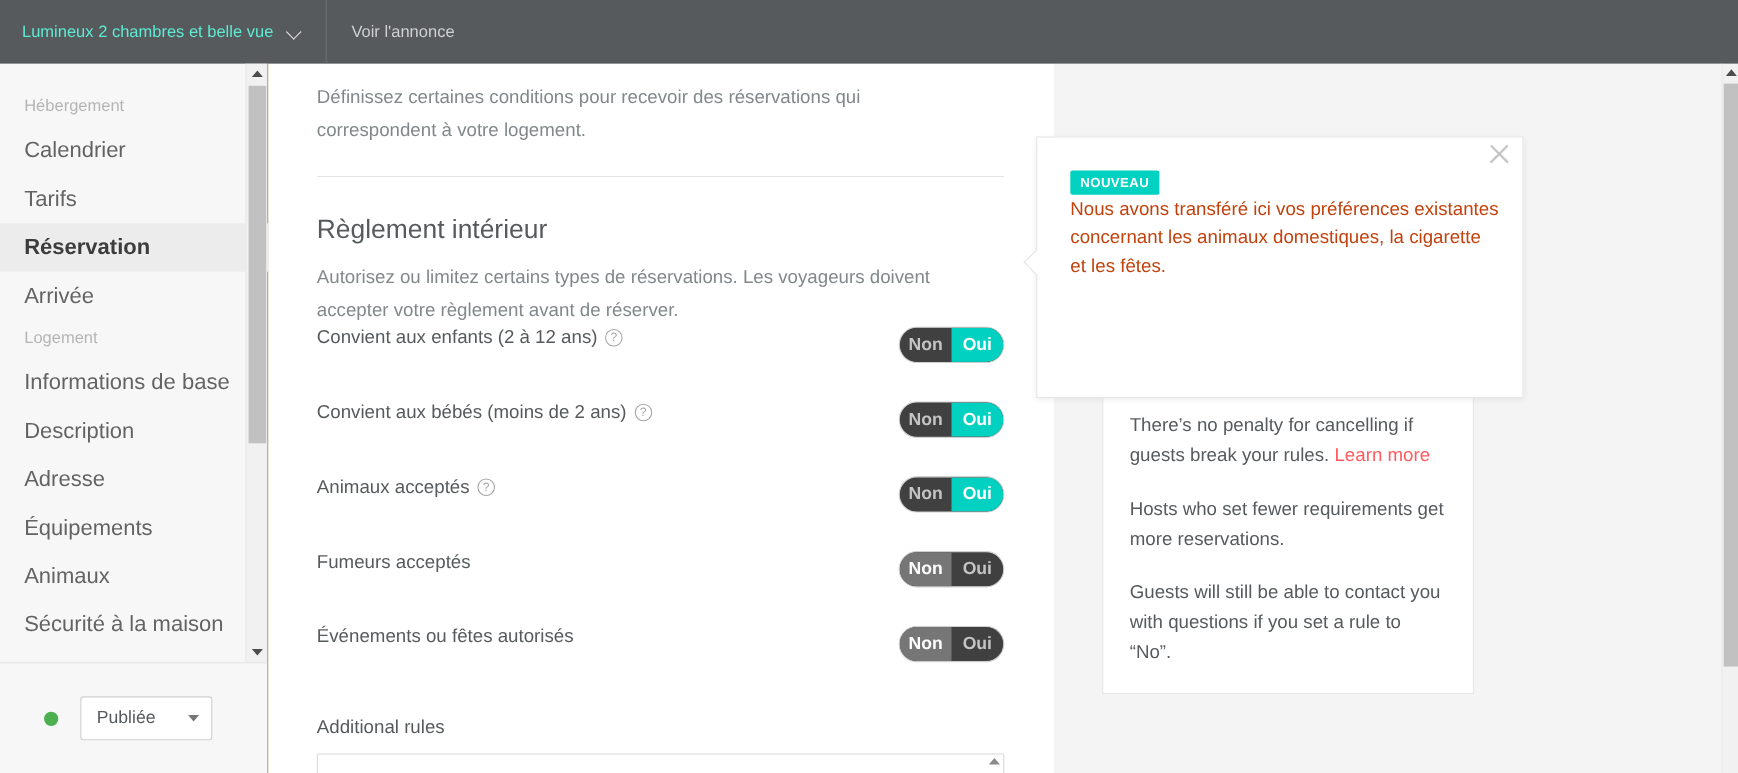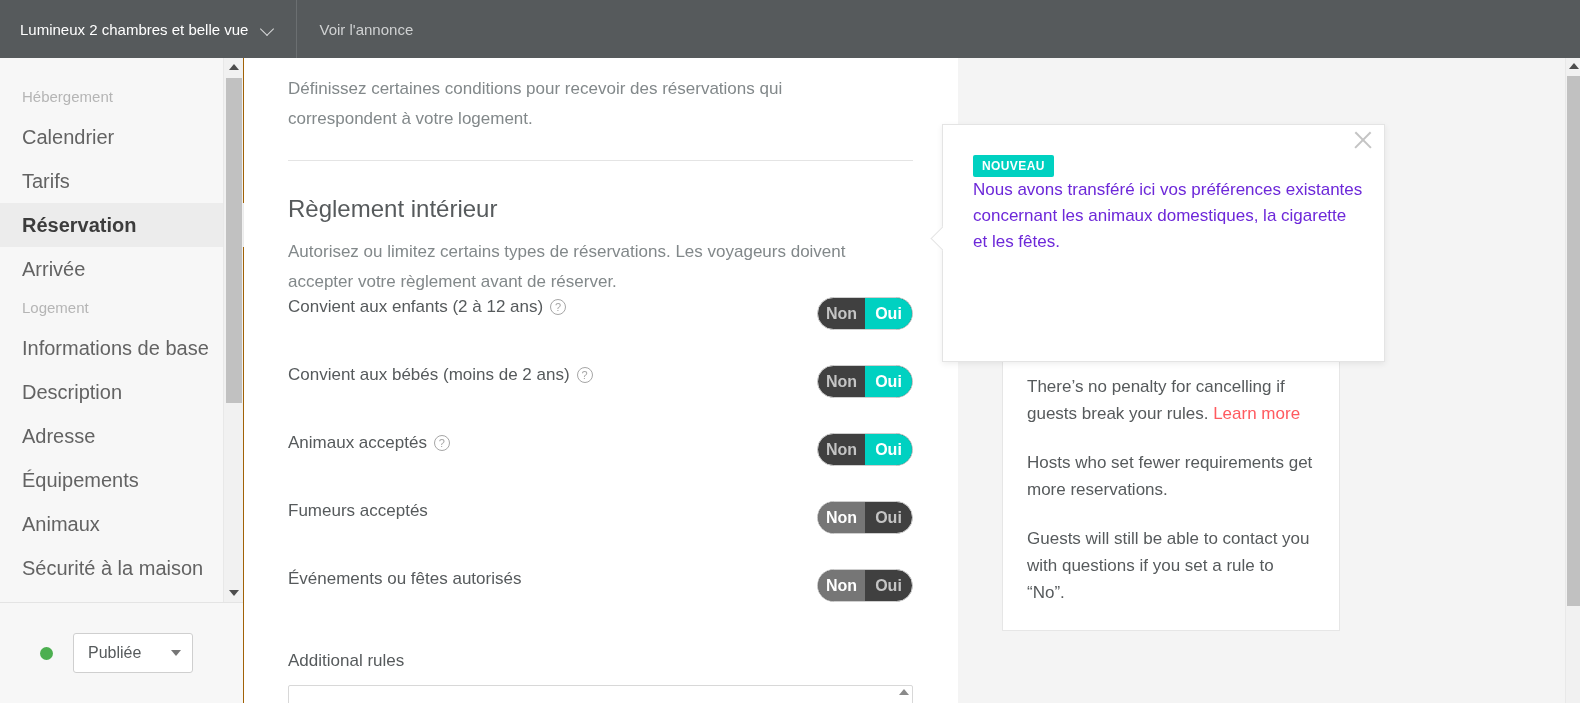--- a/index.html
+++ b/index.html
@@ -15,21 +15,21 @@
   
   #topbar {
     position: absolute; top: 0; left: 0;
     width: 1580px; height: 58px;
     background: #565a5c;
     display: flex; align-items: stretch;
   }
   #listing-switcher {
     display: flex; align-items: center;
     padding: 0 20px 0 20px;
-    color: #ffffff;
+    color: #5eead4;
     font-size: 15px;
     cursor: pointer;
     border-right: 1px solid #6b6f71;
   }
   #listing-switcher .title { white-space: nowrap; }
   .chev-down {
     display: inline-block;
     width: 16px; height: 16px;
     margin-left: 12px;
     position: relative;
@@ -325,21 +325,21 @@
   #popover-title {
     font-size: 17px;
     font-weight: bold;
     color: #565a5c;
     line-height: 26px;
     margin-top: 18px;
     width: 355px;
   }
   #popover-body {
     font-size: 17px;
-    color: #6d28d9;
+    color: #c2410c;
     line-height: 26px;
     width: 390px;
   }
   #popover-close {
     position: absolute;
     right: 6px; top: 0;
     width: 30px; height: 30px;
     cursor: pointer;
   }
   #popover-close::before,

